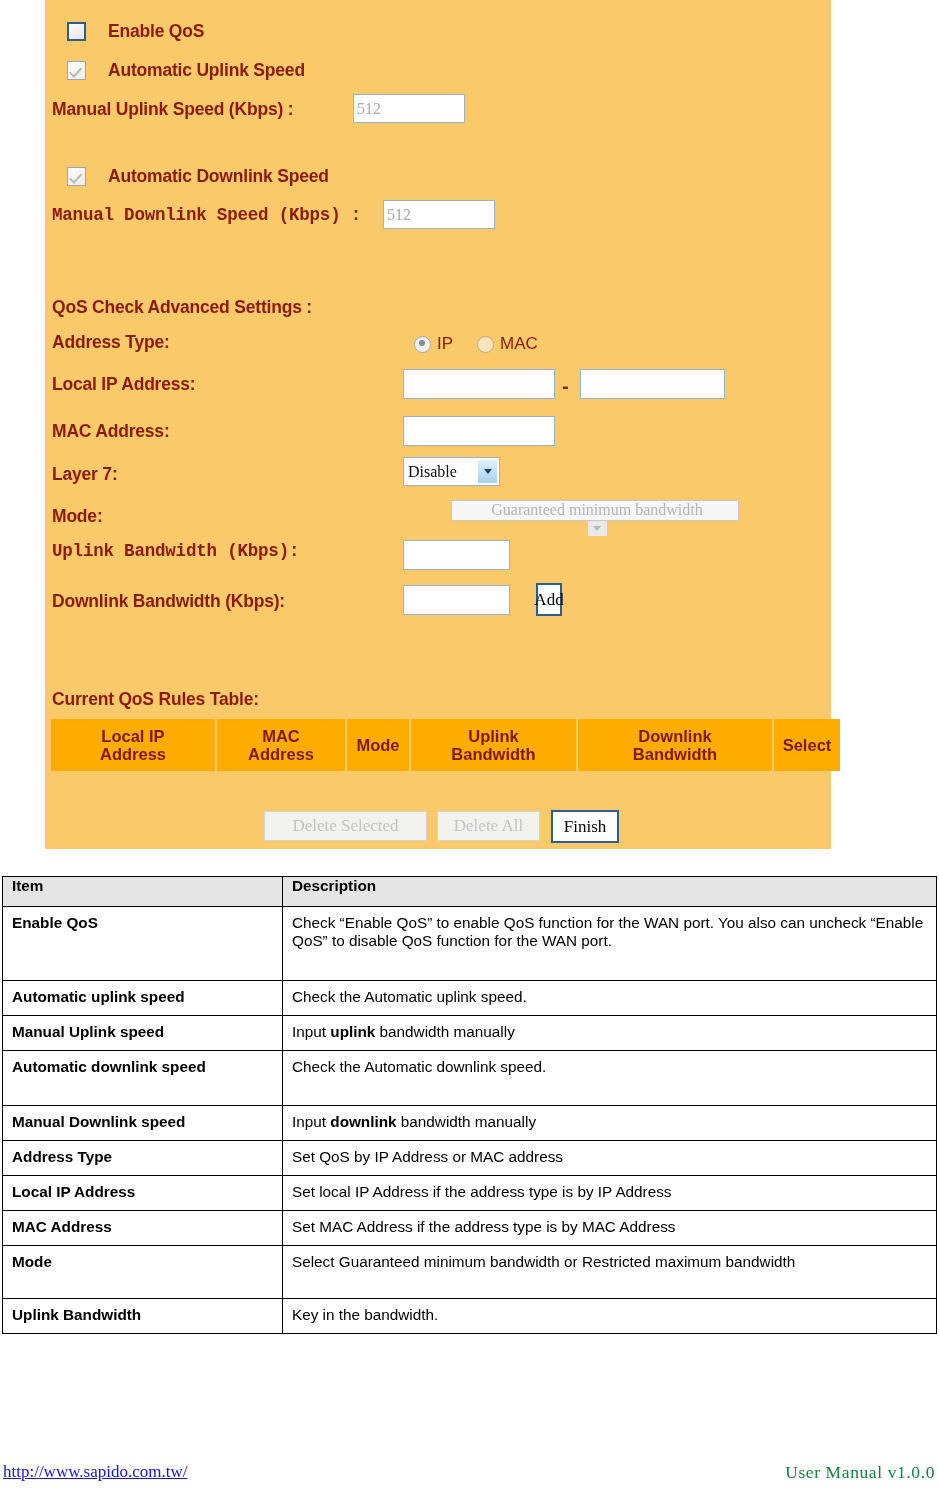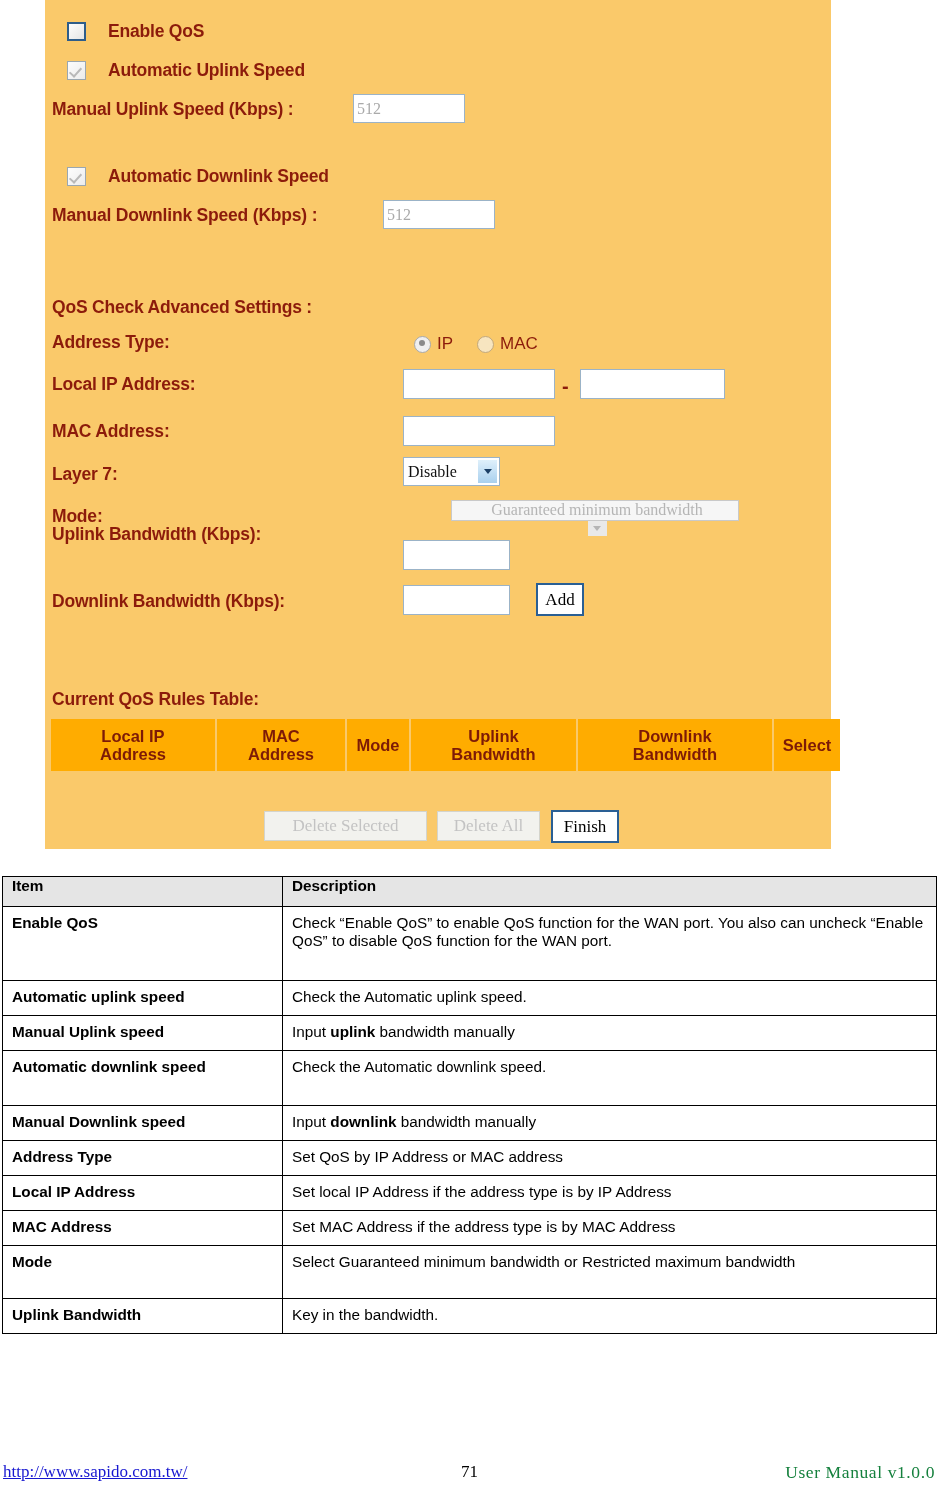--- a/index.html
+++ b/index.html
@@ -297,21 +297,21 @@
   </div>
 
   <div class="lbl" style="position:absolute; left:7px; top:99px;">Manual Uplink Speed (Kbps) :</div>
   <div class="tinput" style="left:308px; top:94px; width:112px; height:29px;">512</div>
 
   <div class="cb-row" style="left:22px; top:166px;">
     <span class="cbox checked"></span>
     <span class="lbl">Automatic Downlink Speed</span>
   </div>
 
-  <div class="lbl" style="position:absolute; left:7px; top:205px;">Manual Downlink Speed (Kbps) :</div>
+  <div class="lbl" style="position:absolute; left:7px; top:205px;font-family:Liberation Mono, monospace;">Manual Downlink Speed (Kbps) :</div>
   <div class="tinput" style="left:338px; top:200px; width:112px; height:29px;">512</div>
 
   <div class="lbl" style="position:absolute; left:7px; top:297px;">QoS Check Advanced Settings :</div>
 
   <div class="lbl" style="position:absolute; left:7px; top:332px;">Address Type:</div>
   <div class="radio-wrap" style="left:369px; top:334px;">
     <span class="radio sel"></span>
     <span class="radio-lbl">IP</span>
   </div>
   <div class="radio-wrap" style="left:432px; top:334px;">
@@ -332,26 +332,26 @@
     <span>Disable</span>
     <span class="arrow"></span>
   </div>
 
   <div class="lbl" style="position:absolute; left:7px; top:506px;">Mode:</div>
   <div class="sel-box disabled" style="left:406px; top:500px; width:288px; height:21px;flex-direction:column;">
     <span>Guaranteed minimum bandwidth</span>
     <span class="arrow"></span>
   </div>
 
-  <div class="lbl" style="position:absolute; left:7px; top:524px;">Uplink Bandwidth (Kbps):</div>
+  <div class="lbl" style="position:absolute; left:7px; top:541px;font-family:Liberation Mono, monospace;">Uplink Bandwidth (Kbps):</div>
   <div class="tinput" style="left:358px; top:540px; width:107px; height:30px;"></div>
 
   <div class="lbl" style="position:absolute; left:7px; top:591px;">Downlink Bandwidth (Kbps):</div>
   <div class="tinput" style="left:358px; top:585px; width:107px; height:30px;"></div>
-  <div class="btn focused" style="left:491px; top:583px; width:48px; height:33px;">Add</div>
+  <div class="btn focused" style="left:491px; top:583px; width:26px; height:33px;">Add</div>
 
   <div class="lbl" style="position:absolute; left:7px; top:689px;">Current QoS Rules Table:</div>
 
   <div id="qos-rules-table" style="left:6px; top:719px;">
     <div class="qcell" style="width:164px;">
       <div>
         <div>Local IP</div>
         <div>Address</div>
       </div>
     </div>
@@ -437,15 +437,14 @@
     </tr>
     <tr style="height:35px;">
       <td class="item">Uplink Bandwidth</td>
       <td class="desc">Key in the bandwidth.</td>
     </tr>
   </tbody>
 </table>
 
 <div id="page-footer">
   <a id="footer-link" href="#">http://www.sapido.com.tw/</a>
-  <div id="footer-page">71</div>
   <div id="footer-manual">User  Manual  v1.0.0</div>
 </div>
 
 </body></html>

